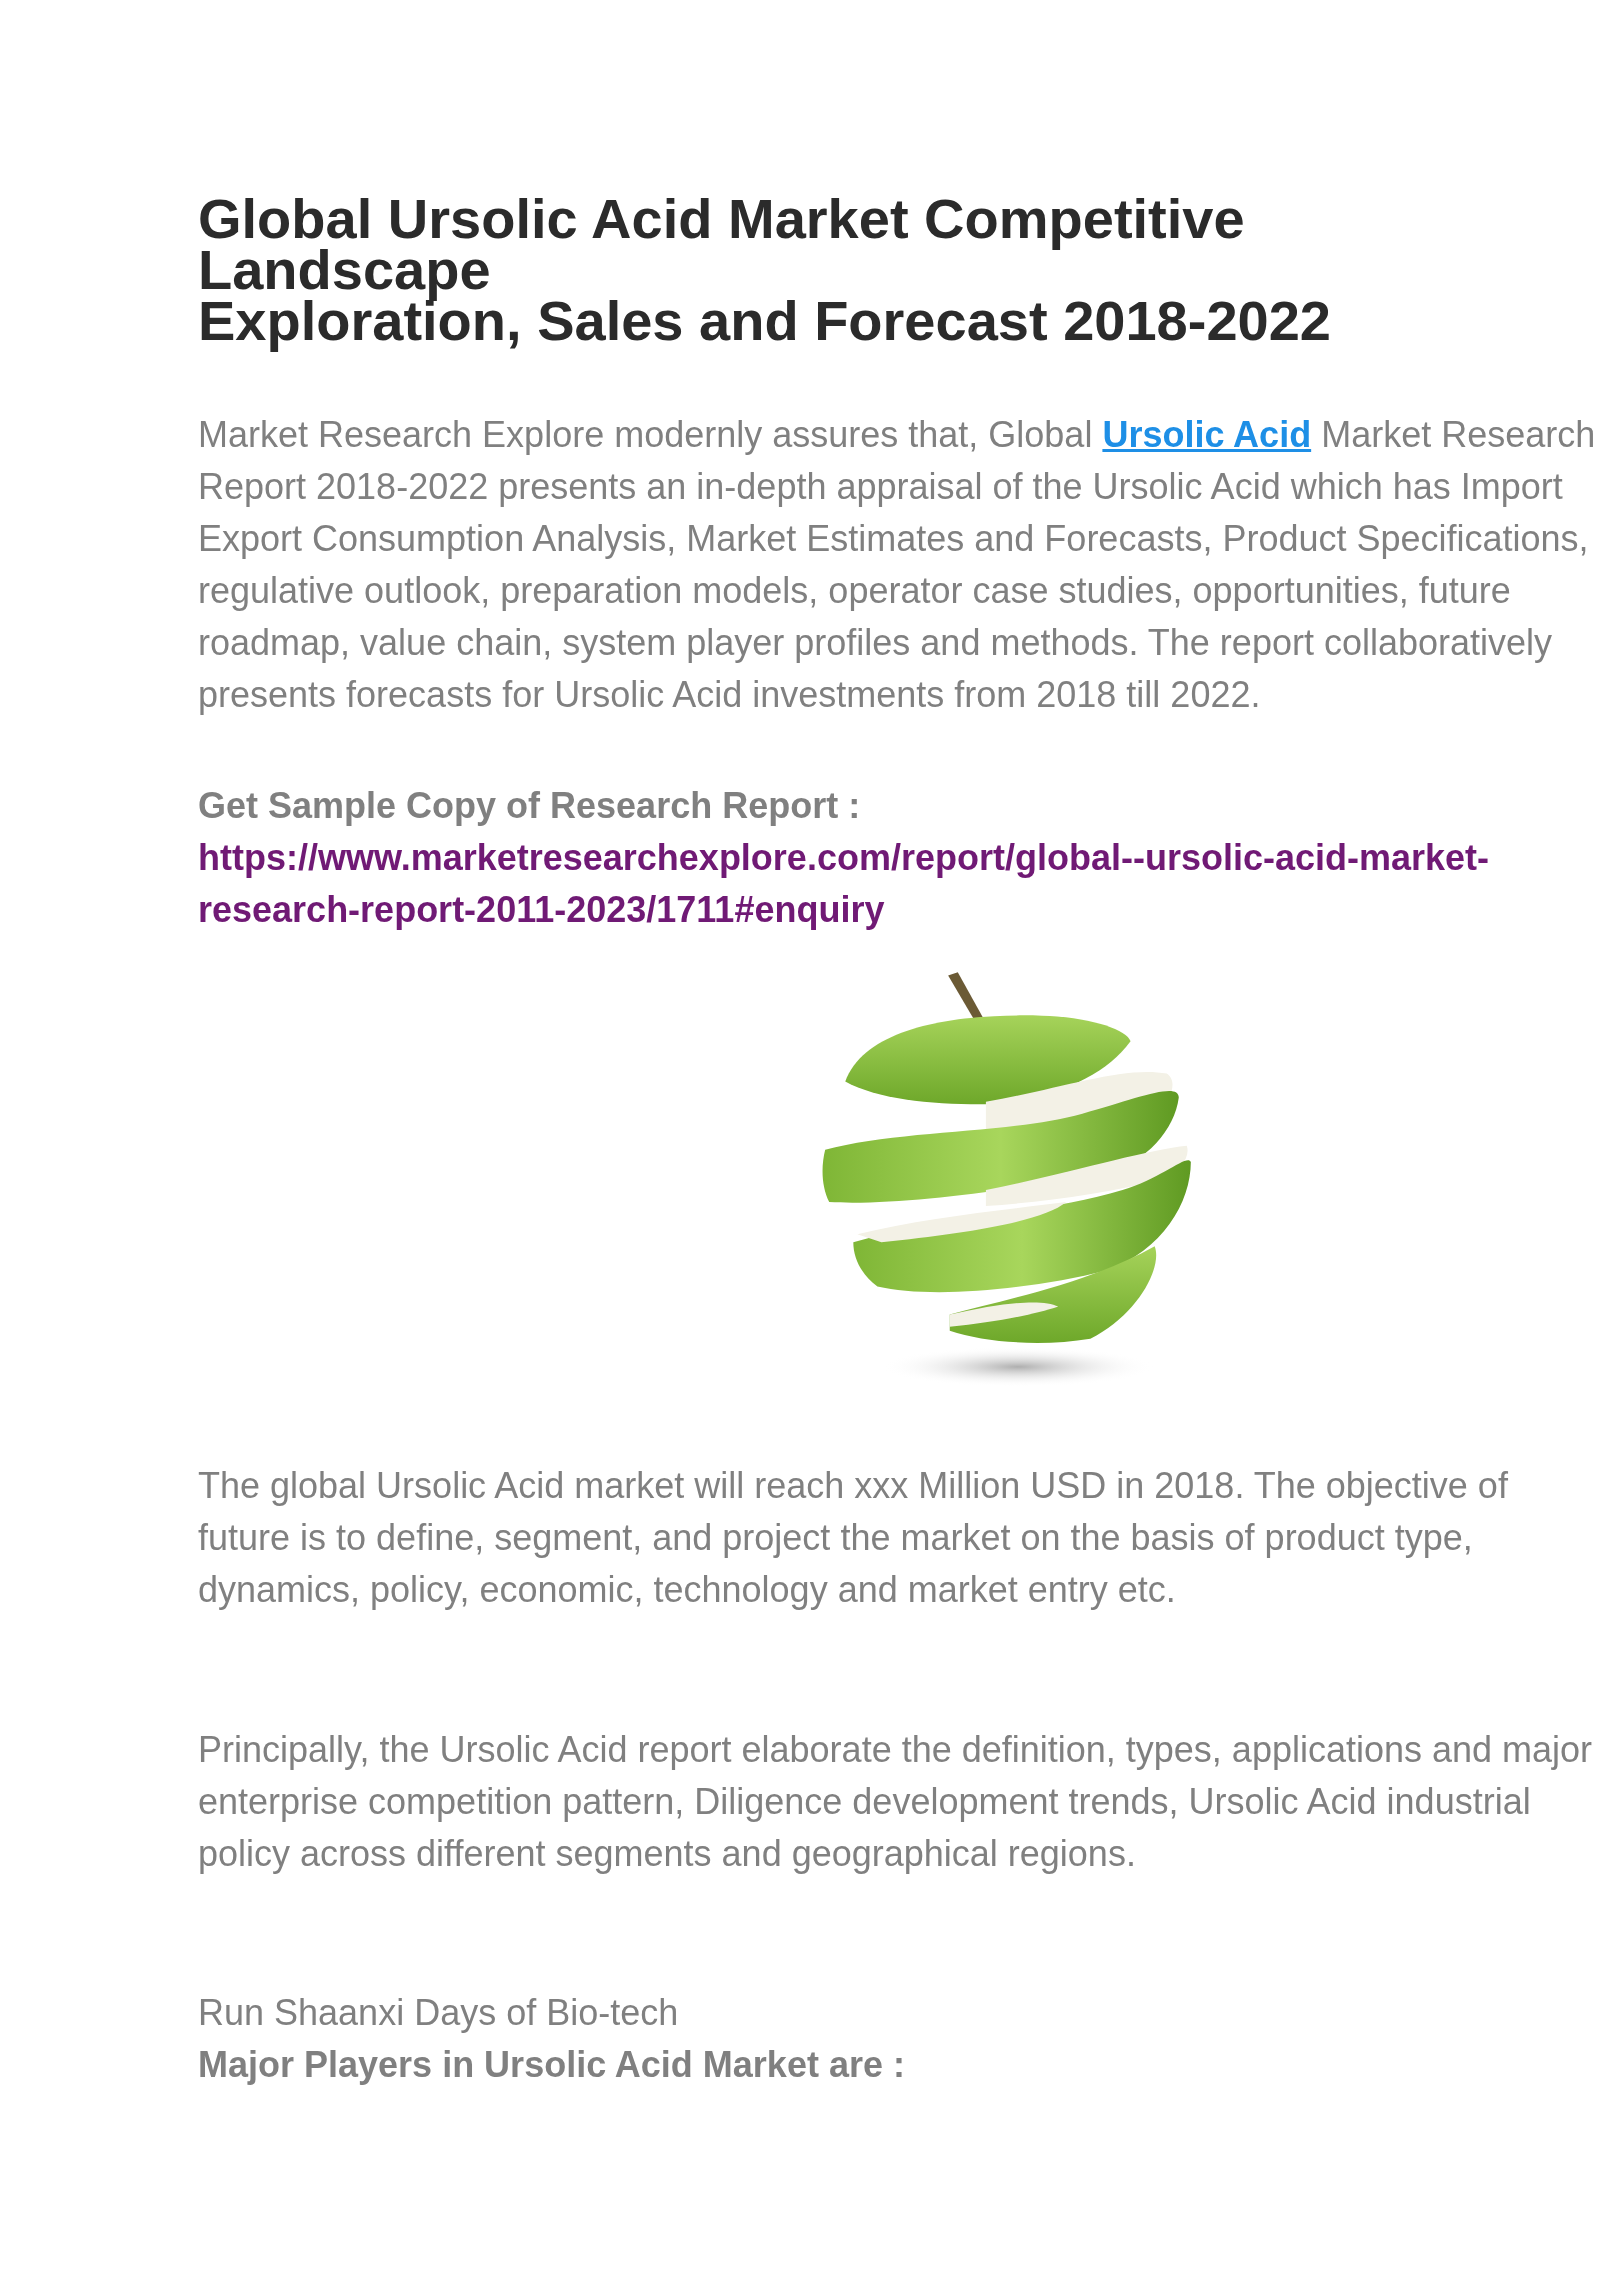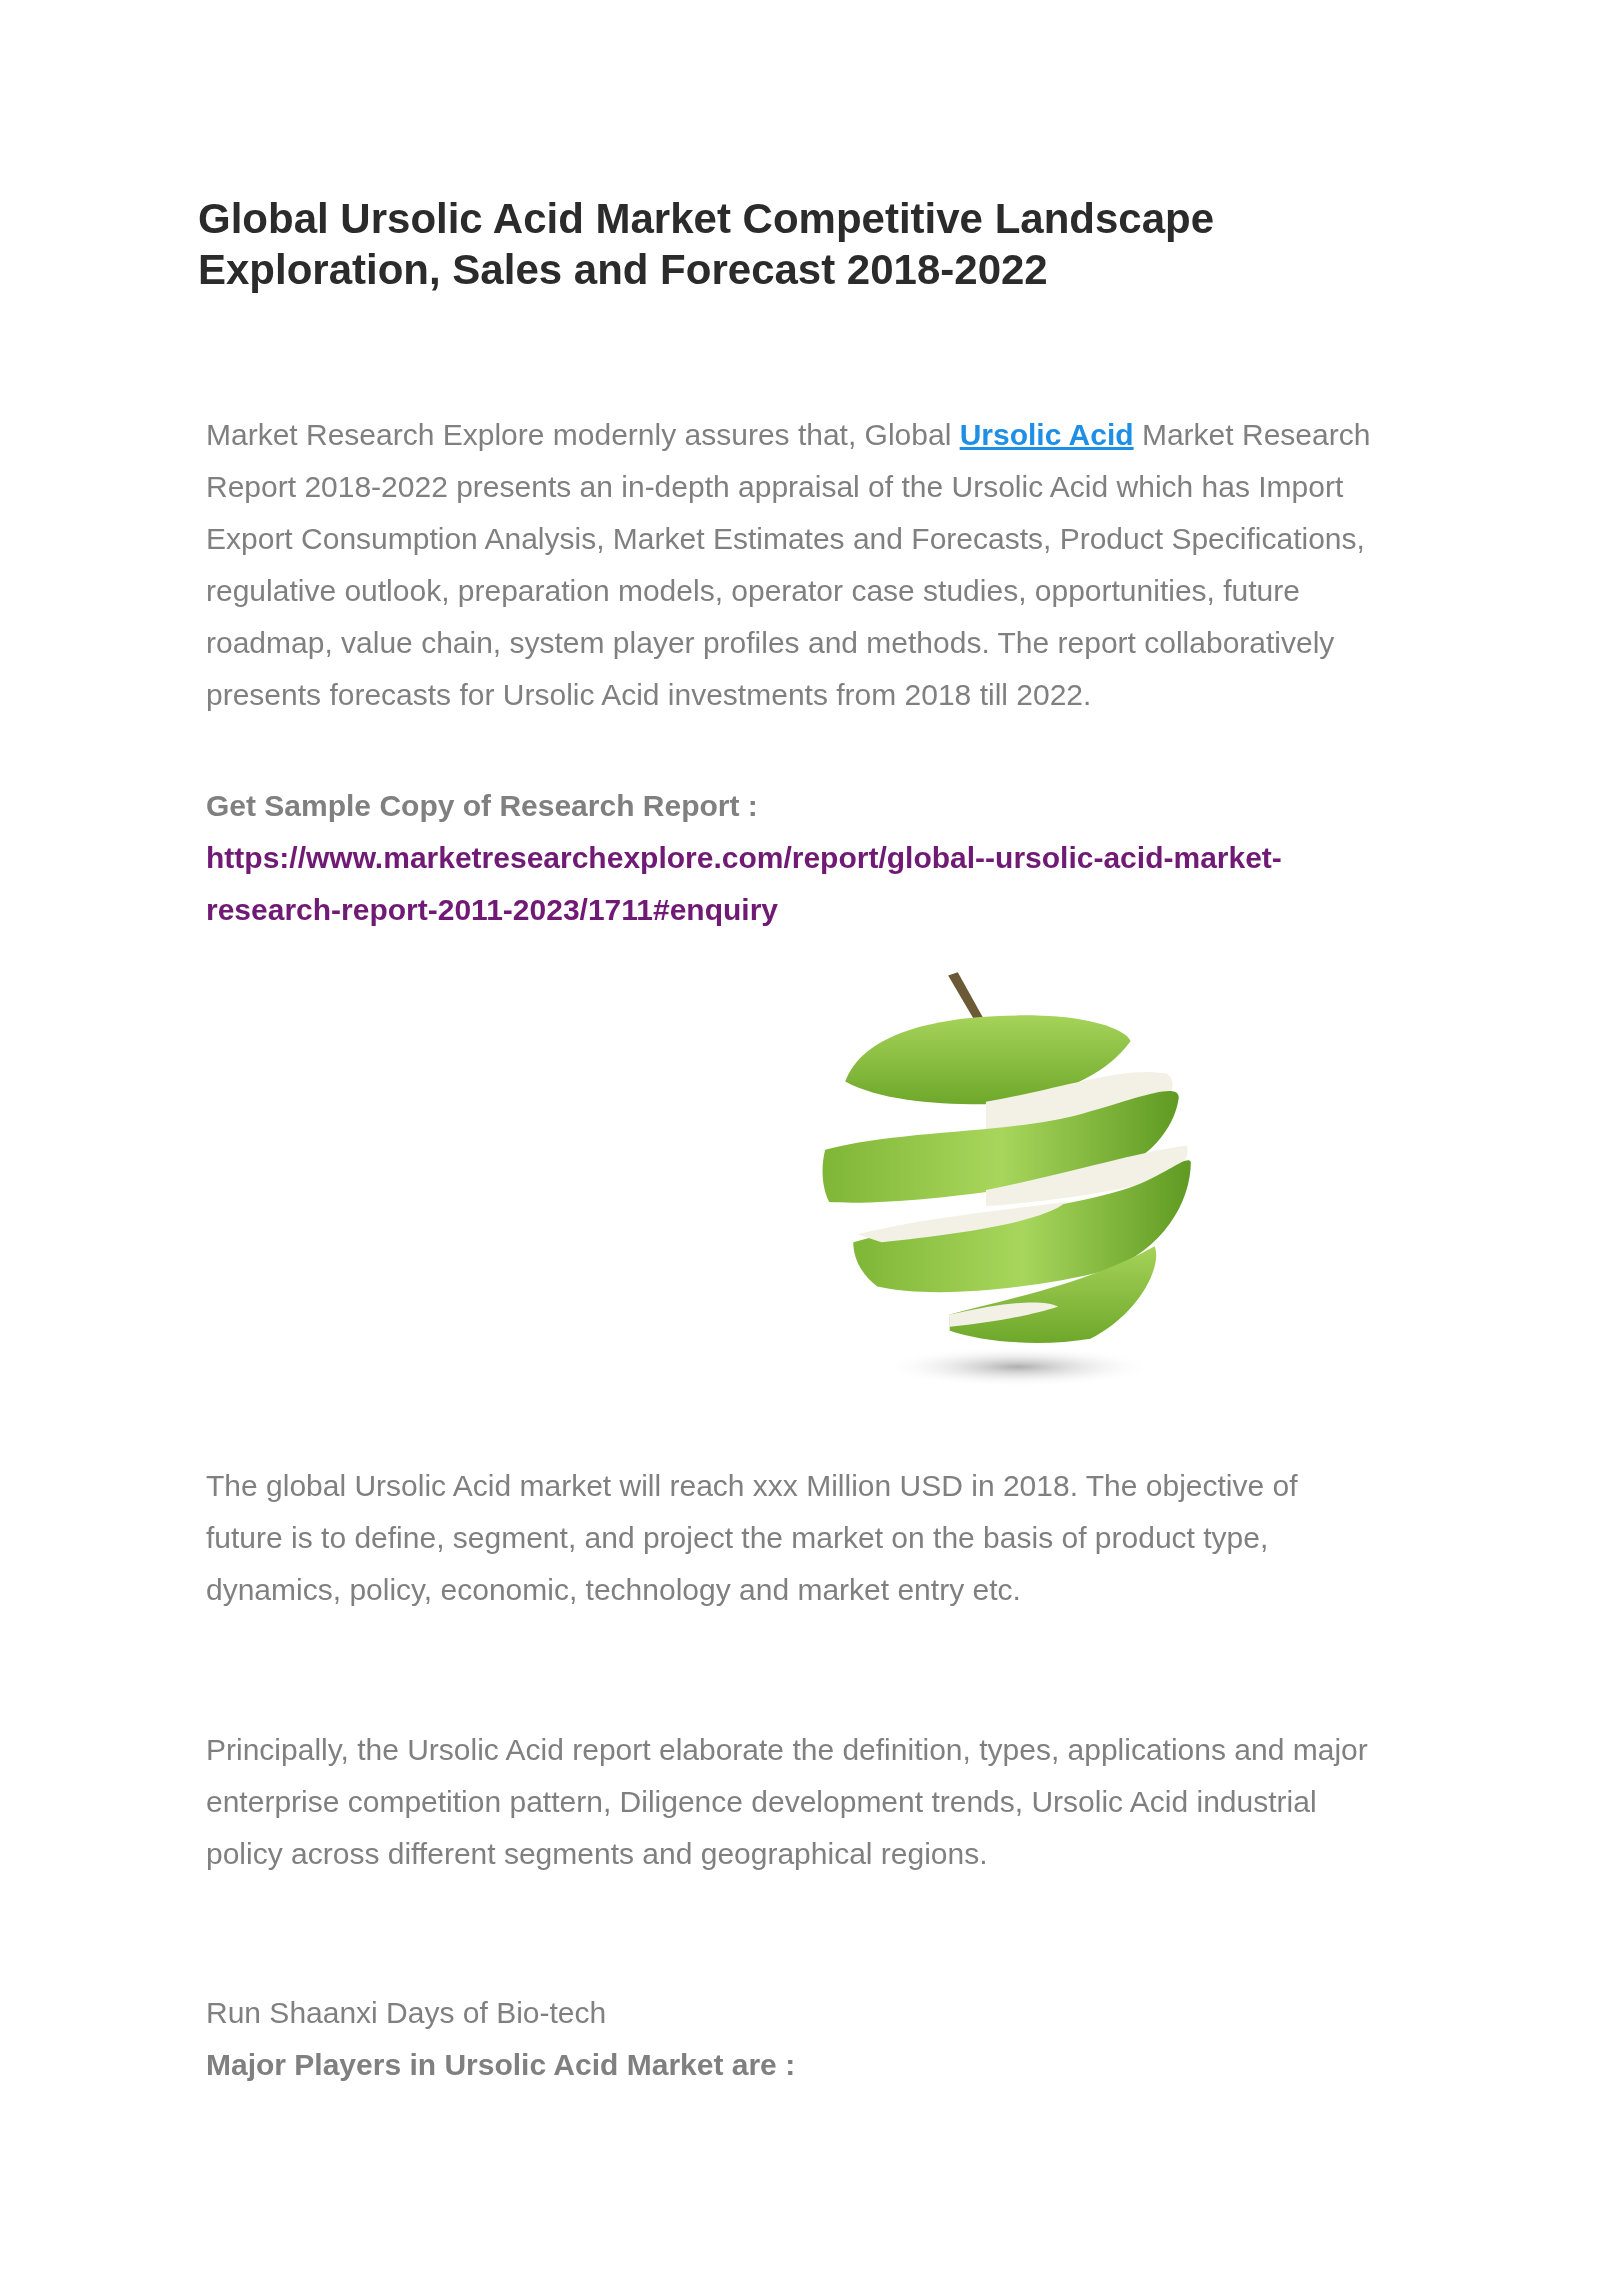--- a/index.html
+++ b/index.html
@@ -1,26 +1,26 @@
 <!DOCTYPE html>
 <html style="font-size:13px"><head>
 <meta charset="utf-8">
 <style>
   html, body { margin: 0; padding: 0; background: #ffffff; }
   body { width: 1623px; height: 2295px; position: relative; overflow: hidden; }
   .page { position: absolute; left: 198px; top: 0; width: 1255px; }
   .title {
     position: absolute; left: 0; top: 193px; width: 1255px;
     font-family: "Liberation Sans", sans-serif; font-weight: bold;
-    font-size: 42px; line-height: 51px; color: #2b2b2b; margin: 0;
+    font-size: 56px; line-height: 51px; color: #2b2b2b; margin: 0;
   }
   .para {
-    position: absolute; left: 8px; width: 1271px;
+    position: absolute; left: 0; width: 1271px;
     font-family: "Liberation Sans", sans-serif;
-    font-size: 30px; line-height: 52px; color: #808080; margin: 0;
+    font-size: 36px; line-height: 52px; color: #808080; margin: 0;
     white-space: nowrap;
   }
   .para .line { display: block; height: 52px; }
   .hl { color: #1e8fe6; font-weight: bold; }
   .bold { font-weight: bold; color: #808080; }
   .link { color: #701a75; font-weight: bold; text-decoration: none; }
   .apple-wrap { position: absolute; left: 603px; top: 961px; width: 410px; height: 442px; }
 </style>
 </head>
 <body>

